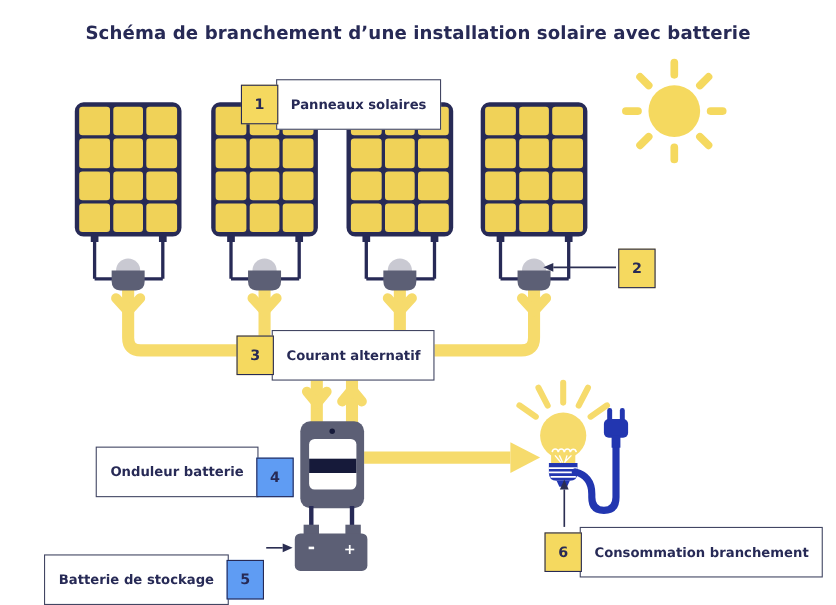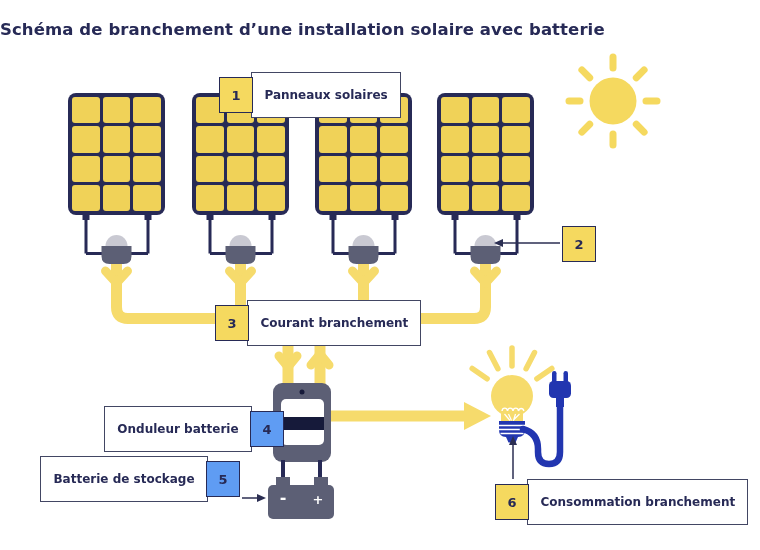--- a/index.html
+++ b/index.html
@@ -1,21 +1,21 @@
 <!DOCTYPE html>
 <html><head>
 <meta charset="utf-8">
 <style>
   html,body{margin:0;padding:0;background:#fff;}
   #stage{
     position:relative;width:760px;height:550px;background:#ffffff;
     font-family:"DejaVu Sans", sans-serif;overflow:hidden;
   }
   #title{
-    position:absolute;left:0;right:0;top:20px;text-align:left;
+    position:absolute;left:0;right:0;top:20px;text-align:center;
     font-size:16.5px;font-weight:bold;color:#272A56;letter-spacing:.1px;
   }
   #diagram-svg{position:absolute;left:0;top:0;}
   
   .panel{
     position:absolute;width:97px;height:122px;background:#272A56;
     border-radius:8px;padding:4px;box-sizing:border-box;
     display:grid;grid-template-columns:repeat(3,1fr);grid-template-rows:repeat(4,1fr);
     gap:3px;
   }
@@ -232,29 +232,29 @@
     <span class="num yellow">1</span>
     <span class="box after-num">Panneaux solaires</span>
   </div>
 
   <div class="callout" style="left:562px;top:226px;">
     <span class="num yellow">2</span>
   </div>
 
   <div class="callout" style="left:215px;top:300px;">
     <span class="num yellow">3</span>
-    <span class="box after-num">Courant branchement</span>
-  </div>
-
-  <div class="callout" style="right:476px;top:406px;">
+    <span class="box after-num">Courant alternatif</span>
+  </div>
+
+  <div class="callout" style="right:493px;top:406px;align-items:flex-end;">
     <span class="box">Onduleur batterie</span>
     <span class="num blue after-box">4</span>
   </div>
 
-  <div class="callout" style="right:520px;top:456px;">
+  <div class="callout" style="right:520px;top:504px;">
     <span class="box">Batterie de stockage</span>
     <span class="num blue after-box">5</span>
   </div>
 
   <div class="callout" style="left:495px;top:479px;">
     <span class="num yellow">6</span>
     <span class="box after-num">Consommation branchement</span>
   </div>
 
 </div>

